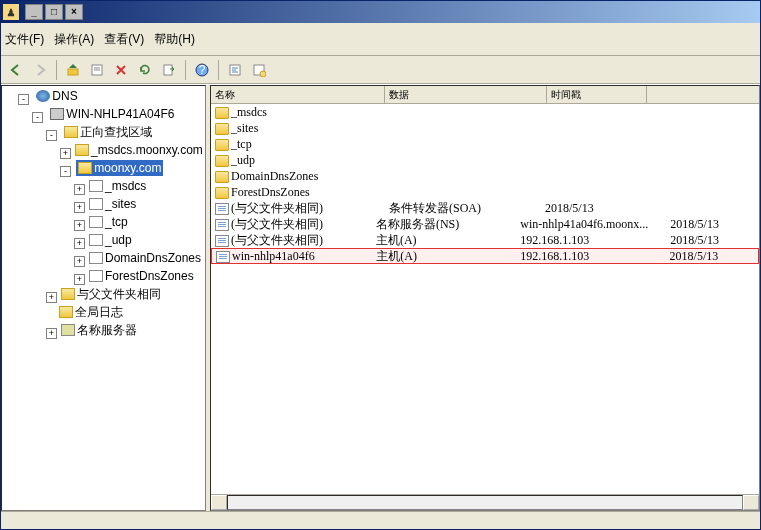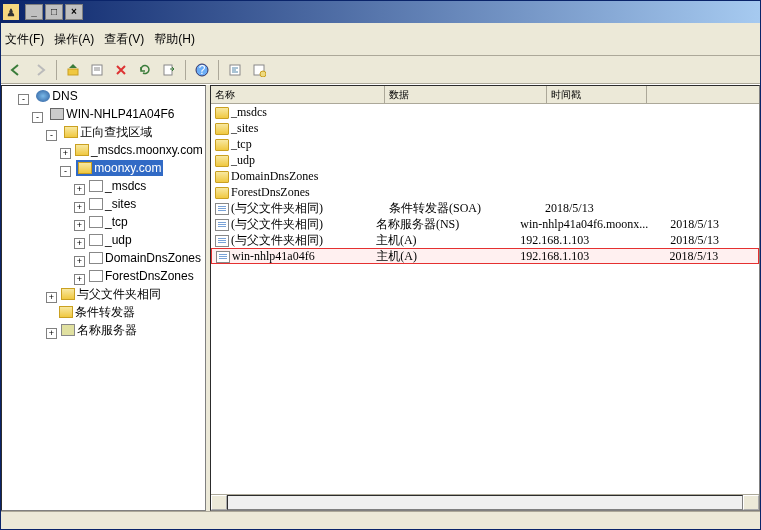--- a/index.html
+++ b/index.html
@@ -190,21 +190,21 @@
                       </ul>
                   </li>
                 </ul>
               </li>
               <li><span class="exp">+</span><span class="node">
                     <span class="ticon folder"></span>
                     <span>与父文件夹相同</span>
                   </span></li>
               <li><span class="noexp"></span><span class="node">
                     <span class="ticon folder"></span>
-                    <span>条件转发器</span>
+                    <span>全局日志</span>
                   </span></li>
               <li><span class="exp">+</span><span class="node">
                     <span class="ticon log"></span>
                     <span>名称服务器</span>
                   </span></li>
             </ul>
           </li>
         </ul>
       </li>
     </ul>

